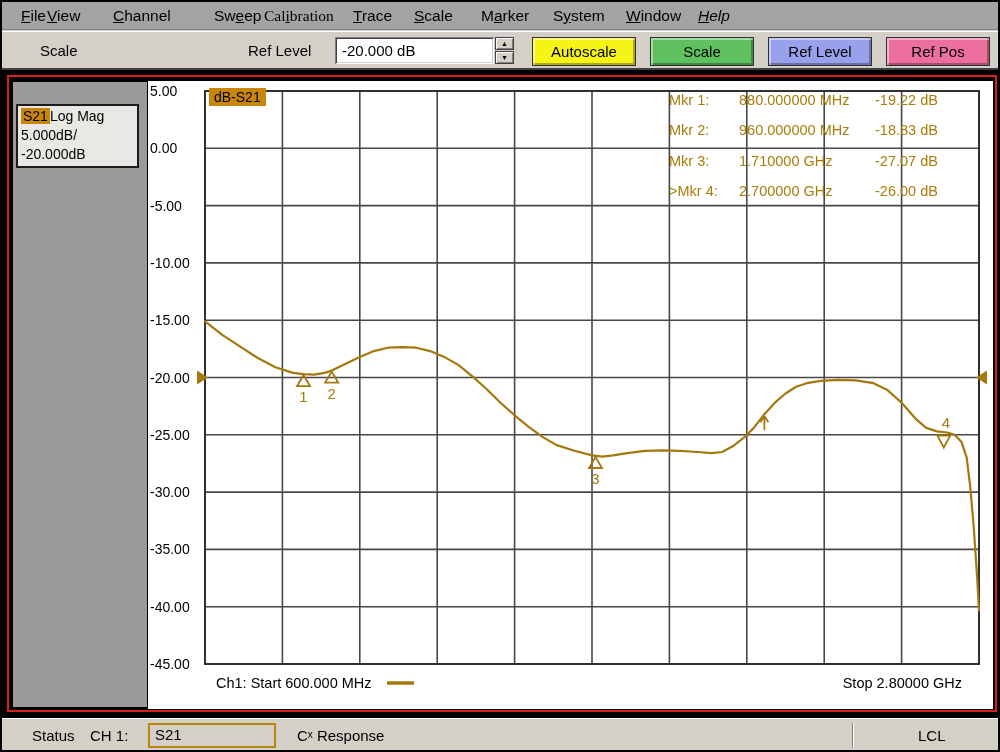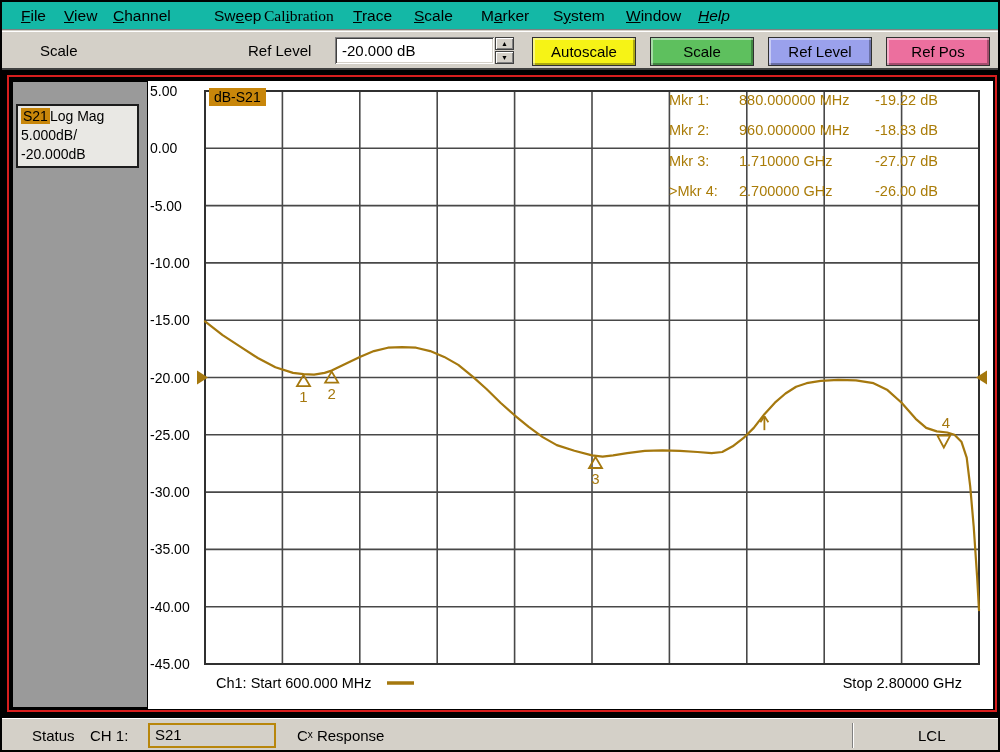--- a/index.html
+++ b/index.html
@@ -1,20 +1,20 @@
 <!DOCTYPE html>
 <html><head>
 <meta charset="utf-8">
 <style>
   * { margin:0; padding:0; box-sizing:border-box; }
   html,body { width:1000px; height:752px; background:#d4d0c8; font-family:"Liberation Sans", sans-serif; }
   #app { position:relative; width:1000px; height:752px; background:#d4d0c8; border:2px solid #000; overflow:hidden; }
 
   
-  #menubar { position:absolute; left:0; top:0; width:100%; height:28px; background:#14b8a6; border-bottom:1px solid #808080; }
+  #menubar { position:absolute; left:0; top:0; width:100%; height:28px; background:#a3a3a3; border-bottom:1px solid #808080; }
   .menu-item { position:absolute; top:0; height:27px; line-height:27px; font-size:15.5px; color:#000; padding:0 4px; cursor:default; }
   .menu-item u { text-decoration:underline; }
 
   
   #toolbar { position:absolute; left:0; top:29px; width:100%; height:39px; background:#d4d0c8; border-top:1px solid #fff; border-bottom:2px solid #404040; }
   #toolbar-mode { position:absolute; left:38px; top:10px; font-size:15px; color:#000; }
   #ref-level-label { position:absolute; left:246px; top:10px; width:80px; font-size:15px; color:#000; }
   #ref-level-input { position:absolute; left:333px; top:5px; width:159px; height:27px; background:#fff; color:#000; font-size:15px;
       font-family:"Liberation Sans",sans-serif; border:none; padding:0 0 0 7px;
       box-shadow: inset 1px 1px 0 #808080, inset -1px -1px 0 #fff, inset 2px 2px 0 #404040, inset -2px -2px 0 #d4d0c8; }
@@ -46,21 +46,21 @@
   #sb-channel-box { position:absolute; left:146px; top:4px; width:128px; height:25px; border:2px solid #b8860b; padding:1px 0 0 5px; }
   #sb-sep { position:absolute; left:850px; top:4px; width:2px; height:25px; border-left:1px solid #808080; border-right:1px solid #fff; }
 </style>
 </head>
 <body>
 
 <div id="app">
 
   <div id="menubar">
       <div class="menu-item" style="left: 15px;"><span></span><u>F</u><span>ile</span></div>
-      <div class="menu-item" style="left: 58px;"><span></span><u>V</u><span>iew</span></div>
+      <div class="menu-item" style="left: 41px;"><span></span><u>V</u><span>iew</span></div>
       <div class="menu-item" style="left: 107px;"><span></span><u>C</u><span>hannel</span></div>
       <div class="menu-item" style="left: 180px; margin-left: 28px;"><span>Sw</span><u>e</u><span>ep</span></div>
       <div class="menu-item" style="left: 258px; font-family: Liberation Serif, serif;"><span>Cal</span><u>i</u><span>bration</span></div>
       <div class="menu-item" style="left: 347px;"><span></span><u>T</u><span>race</span></div>
       <div class="menu-item" style="left: 408px;"><span></span><u>S</u><span>cale</span></div>
       <div class="menu-item" style="left: 475px;"><span>M</span><u>a</u><span>rker</span></div>
       <div class="menu-item" style="left: 547px;"><span>S</span><u>y</u><span>stem</span></div>
       <div class="menu-item" style="left: 620px;"><span></span><u>W</u><span>indow</span></div>
       <div class="menu-item" style="left: 692px; font-style: italic;"><span></span><u>H</u><span>elp</span></div>
     </div>

